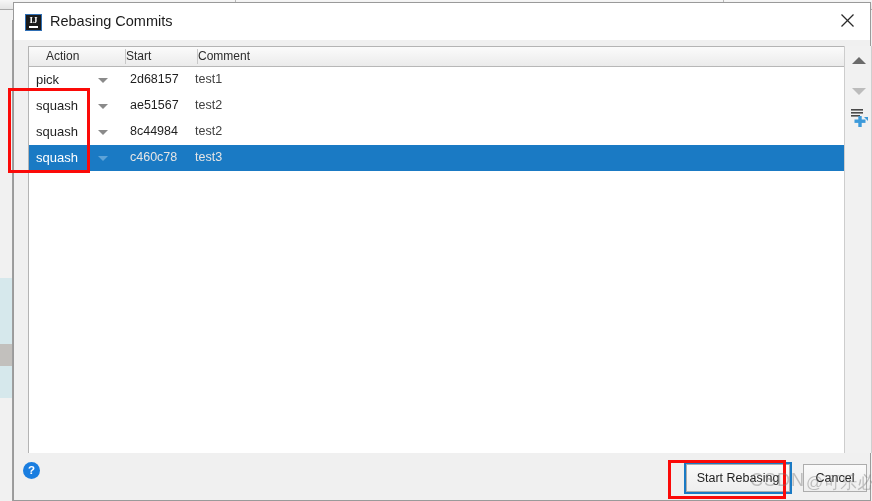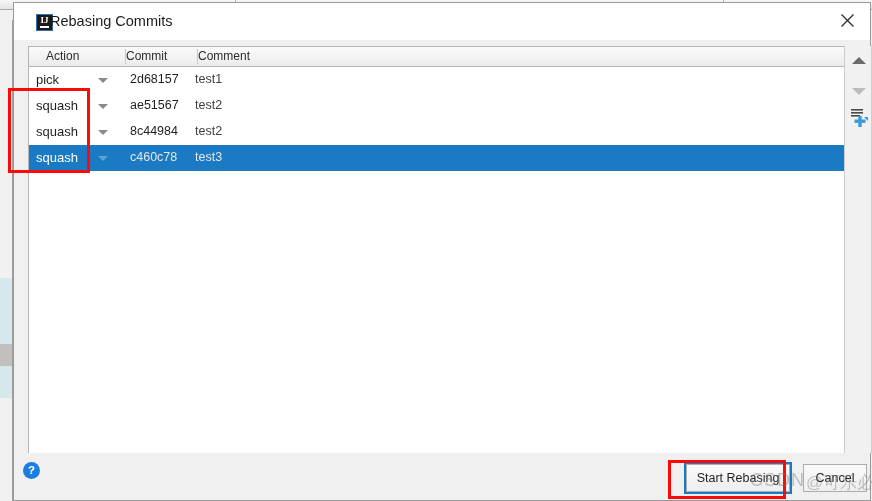--- a/index.html
+++ b/index.html
@@ -56,21 +56,21 @@
   }
 
   #titlebar {
     position: absolute;
     left: 0; top: 0;
     width: 856px; height: 37px;
     background: #ffffff;
   }
   #app-icon {
     position: absolute;
-    left: 22px; top: 11px;
+    left: 11px; top: 11px;
     width: 17px; height: 17px;
     background: #1a1a1a;
     border: 1px solid #2f6fb5;
     box-sizing: border-box;
   }
   #app-icon .ij {
     position: absolute;
     left: 0; top: 1px;
     width: 15px;
     text-align: center;
@@ -318,21 +318,21 @@
         <line x1="0.5" y1="0.5" x2="12.5" y2="12.5" stroke="#2a2a2a" stroke-width="1.2"></line>
         <line x1="12.5" y1="0.5" x2="0.5" y2="12.5" stroke="#2a2a2a" stroke-width="1.2"></line>
       </svg>
     </div>
   </div>
 
   <div id="table-panel">
     <div id="table-header">
       <div class="hdr-cell" style="left:17px;width:78px;">Action</div>
       <div class="hdr-sep" style="left:96px;"></div>
-      <div class="hdr-cell" style="left:97px;width:70px;">Commit</div>
+      <div class="hdr-cell" style="left:97px;width:70px;">Start</div>
       <div class="hdr-sep" style="left:168px;"></div>
       <div class="hdr-cell" style="left:169px;width:658px;">Comment</div>
     </div>
 
     <div id="table-body">
 
       <div class="trow" style="top:0px;">
         <div class="cell-action">
           <div class="lbl">pick</div>
           <div class="caret"></div>

